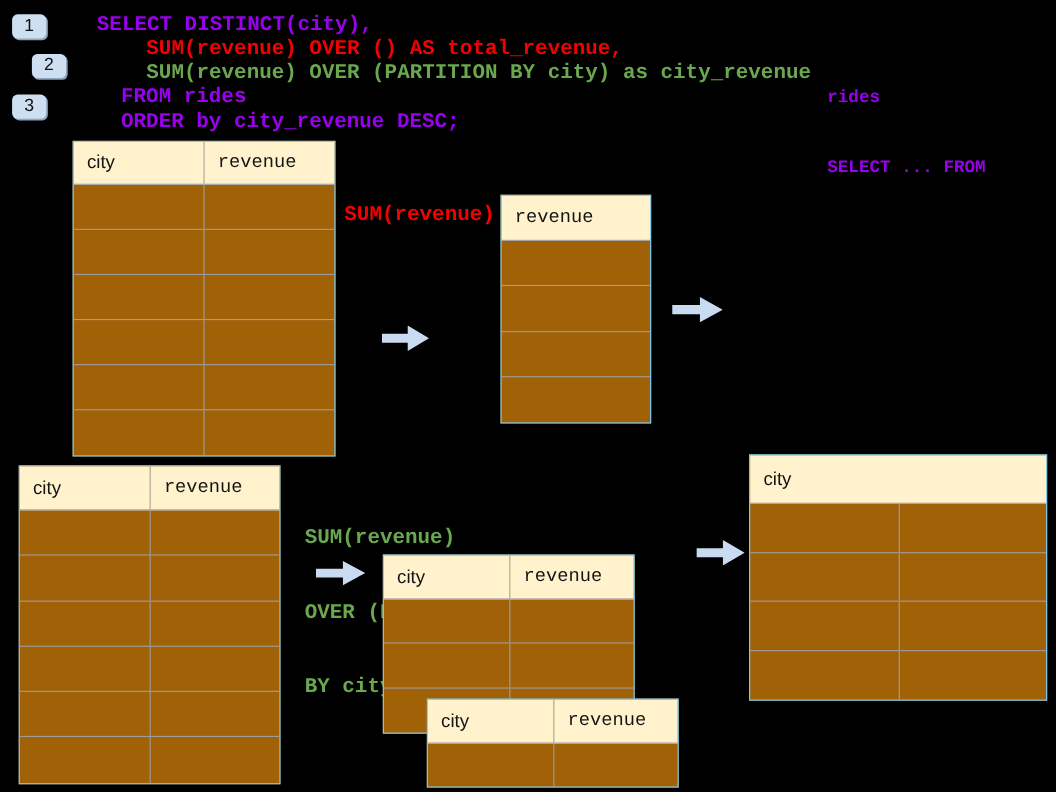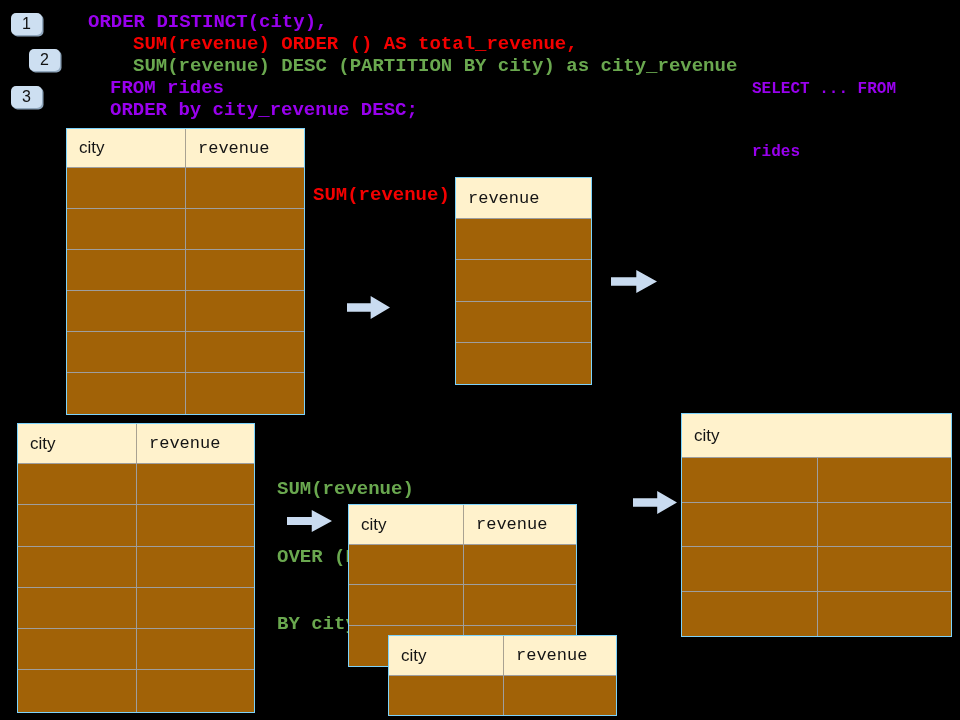--- a/index.html
+++ b/index.html
@@ -49,30 +49,30 @@
     <span>1</span>
   </div>
   <div class="badge" style="left:29px;top:49px;">
     <span>2</span>
   </div>
   <div class="badge" style="left:11px;top:86px;">
     <span>3</span>
   </div>
 
   <div>
-    <div class="code-line c-purple" style="left:88px;top:11px;">ORDER DISTINCT(city),</div>
-    <div class="code-line c-red" style="left:133px;top:33px;">SUM(revenue) ORDER () AS total_revenue,</div>
-    <div class="code-line c-green" style="left:133px;top:55px;">SUM(revenue) DESC (PARTITION BY city) as city_revenue</div>
+    <div class="code-line c-purple" style="left:88px;top:11px;">SELECT DISTINCT(city),</div>
+    <div class="code-line c-red" style="left:133px;top:33px;">SUM(revenue) OVER () AS total_revenue,</div>
+    <div class="code-line c-green" style="left:133px;top:55px;">SUM(revenue) OVER (PARTITION BY city) as city_revenue</div>
     <div class="code-line c-purple" style="left:110px;top:77px;text-align:right;">FROM rides</div>
     <div class="code-line c-purple" style="left:110px;top:99px;">ORDER by city_revenue DESC;</div>
   </div>
 
   <div class="sidenote" style="left:752px;top:37px;">
+    <div>rides</div>
     <div>SELECT ... FROM</div>
-    <div>rides</div>
   </div>
 
   <div class="callout c-red" style="left:313px;top:139px;">
     <div>SUM(revenue)</div>
   </div>
 
   <div class="callout c-green" style="left:277px;top:433px;">
     <div>SUM(revenue)</div>
     <div>OVER (PARTITION</div>
     <div>BY city)</div>

